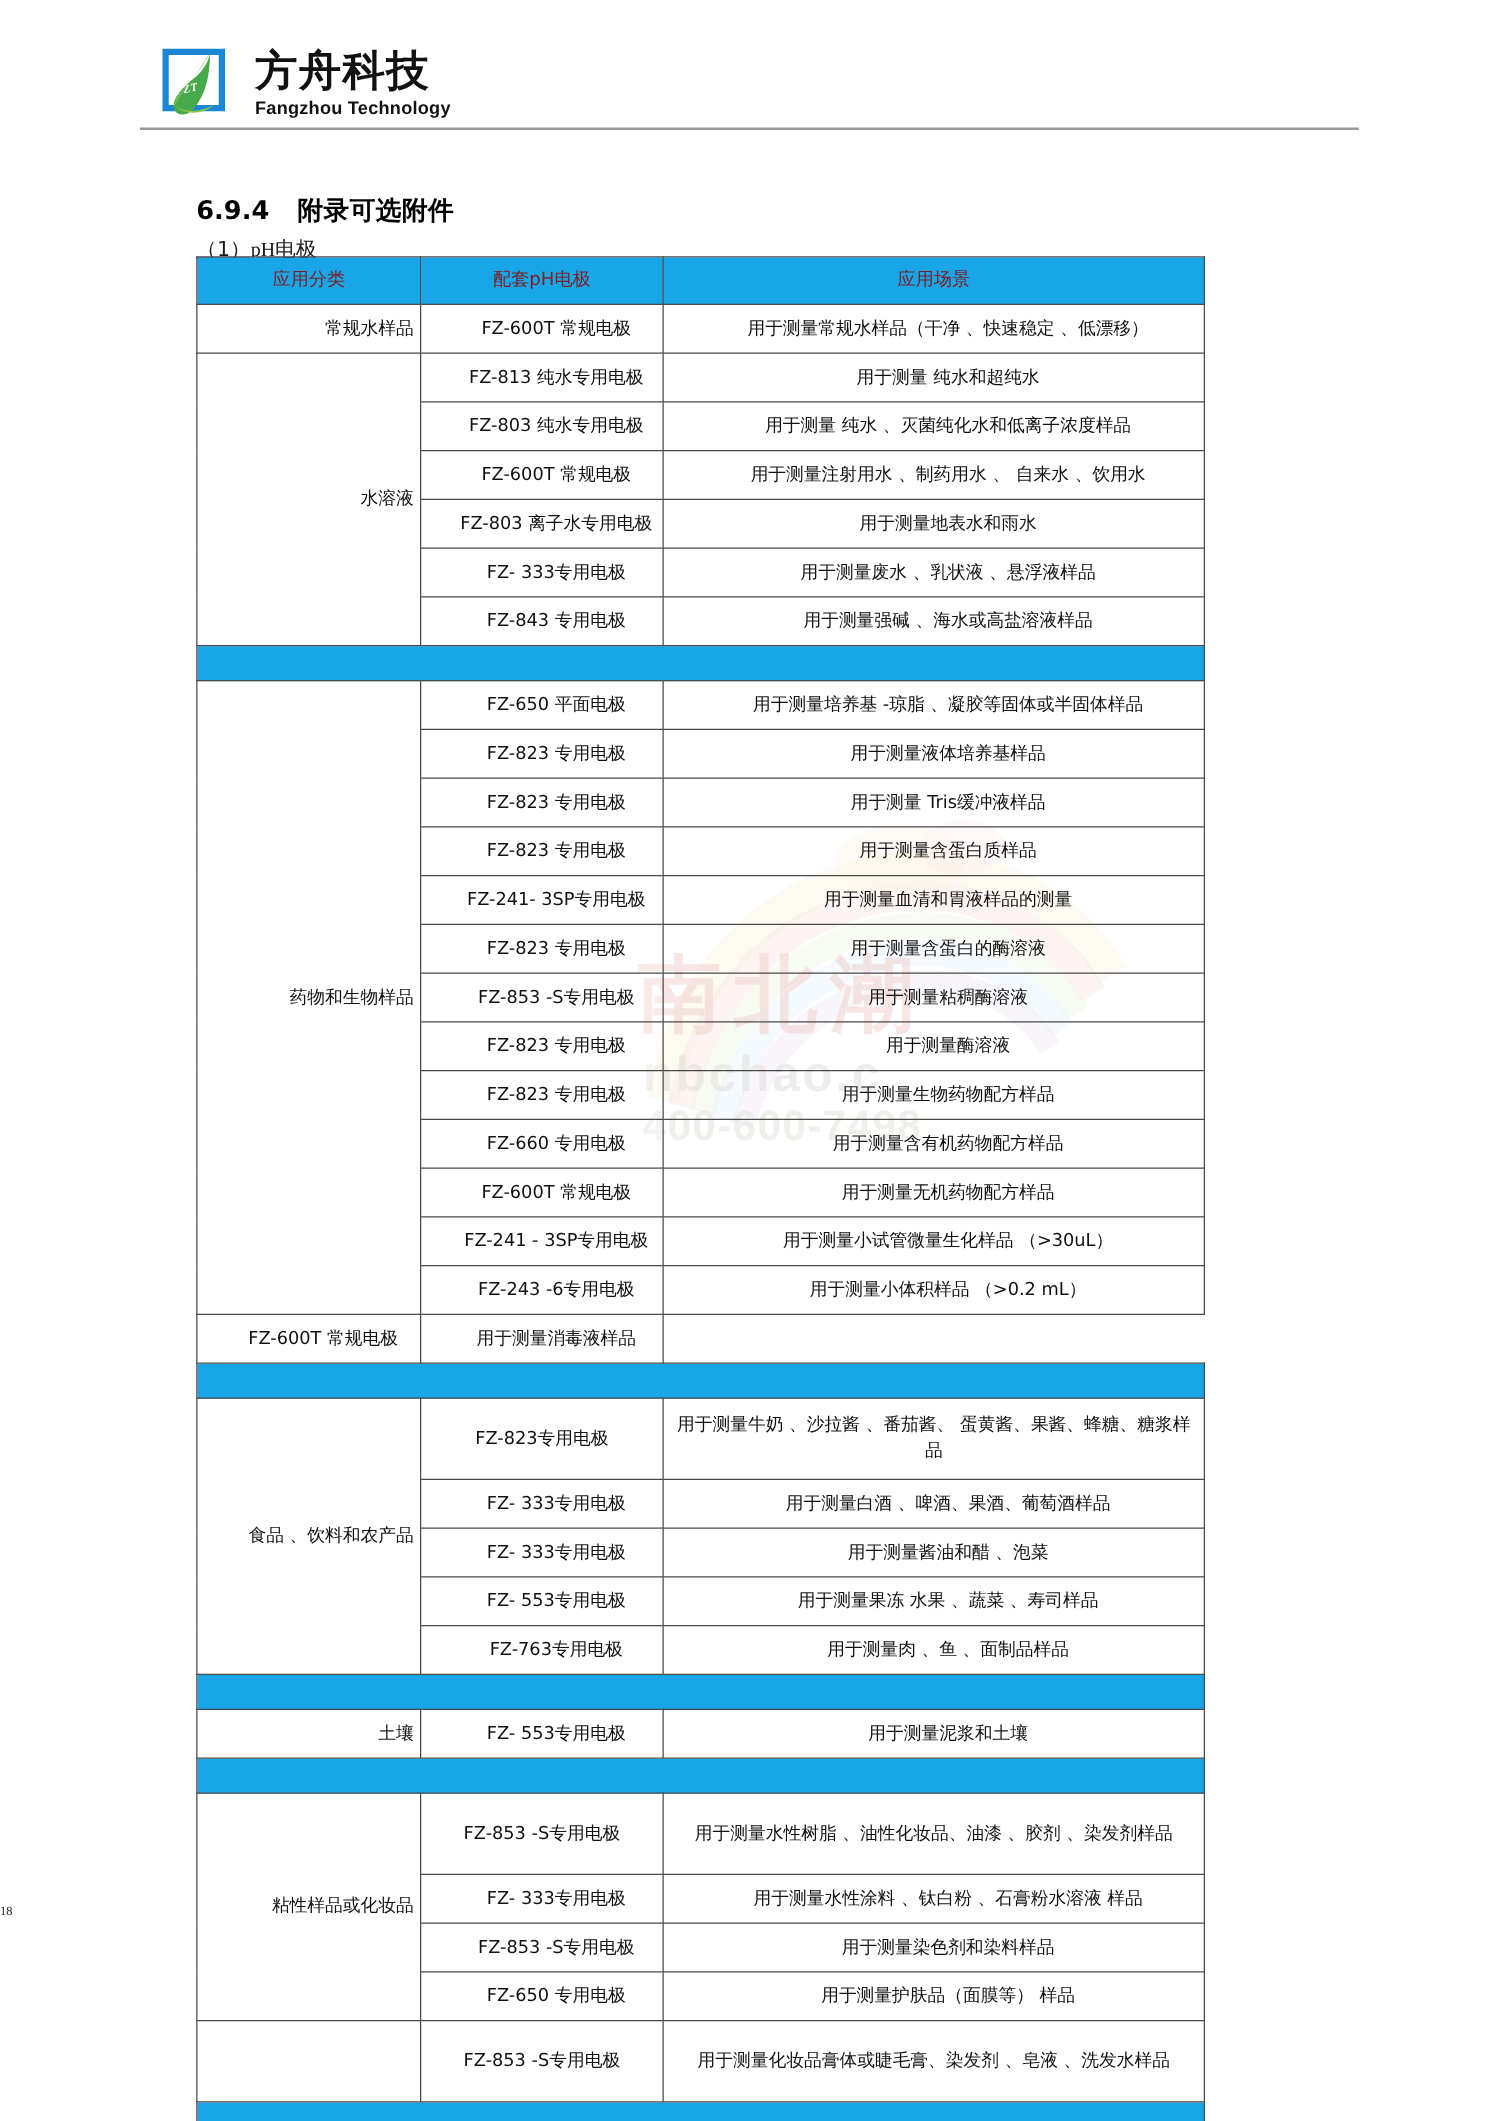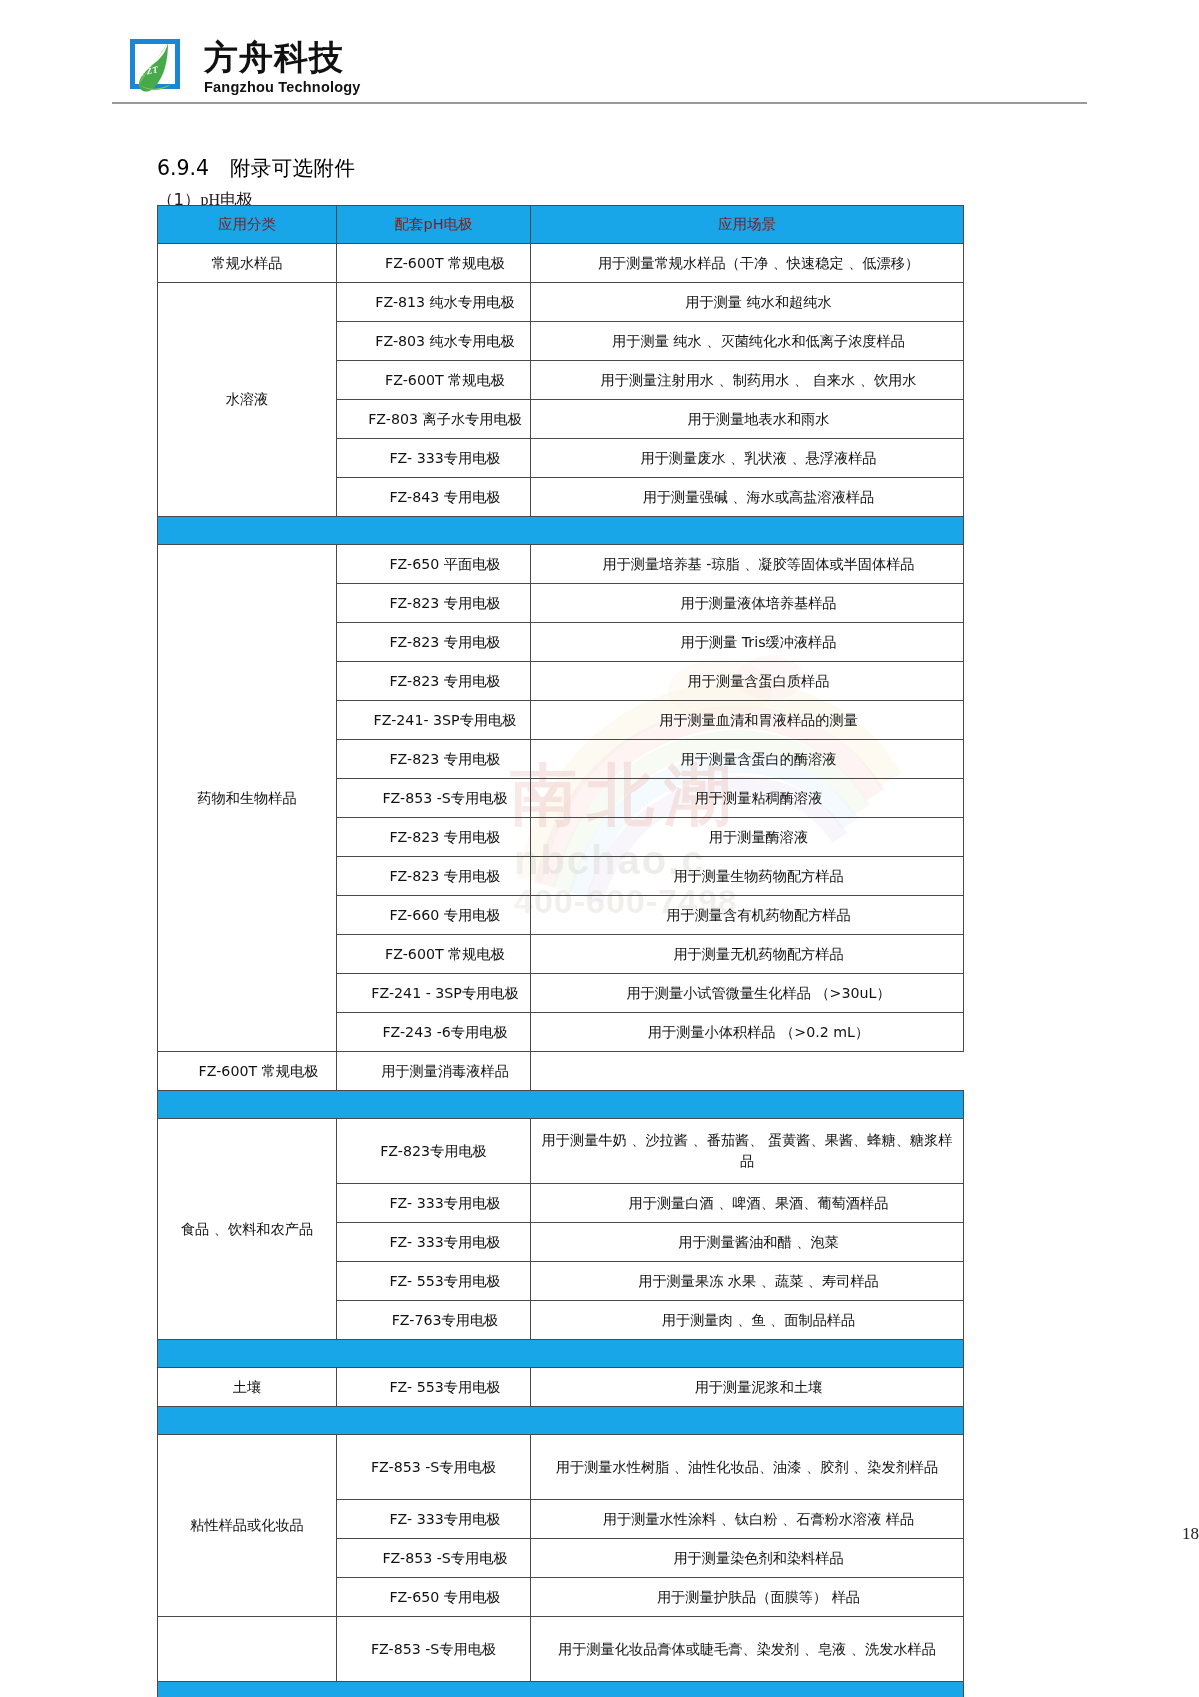--- a/index.html
+++ b/index.html
@@ -107,21 +107,21 @@
 
   
   .title-block {
     position: absolute;
     left: 157px;
     top: 154px;
     width: 820px;
   }
   .section-title {
     font-size: 20.5px;
-    font-weight: normal;
+    font-weight: bold;
     color: #000000;
     letter-spacing: 0.4px;
     font-family: "DejaVu Sans", "Liberation Sans", sans-serif;
   }
   .section-title .num { letter-spacing: 0px; }
   .sub-title {
     margin-top: 7px;
     font-size: 16.5px;
     color: #1a1a1a;
     font-family: "DejaVu Sans", "Liberation Sans", sans-serif;
@@ -212,20 +212,21 @@
   }
   table.app-table thead th {
     background: #18a6e8;
     color: #7f1d1d;
     font-weight: normal;
     height: 29px;
     font-size: 14.5px;
   }
   table.app-table td.cat {
     background: #ffffff;
+    text-align: right;
   }
   table.app-table td.elec {
     background: #ffffff;
     white-space: nowrap;
   }
   table.app-table td.scene {
     background: transparent;
   }
   table.app-table tr.band td {
     background: #18a6e8;
@@ -250,22 +251,22 @@
   table.app-table td.scene {
     background: rgba(255,255,255,0.45);
   }
 
   
   .page-number {
     position: absolute;
     left: 0;
     top: 1524px;
     width: 1199px;
-    text-align: right;
-    font-size: 17px;
+    text-align: left;
+    font-size: 10px;
     color: #222222;
     font-family: "Liberation Serif", serif;
   }
 </style>
 </head>
 <body>
 
 <div class="page">
 
   <div class="header">

